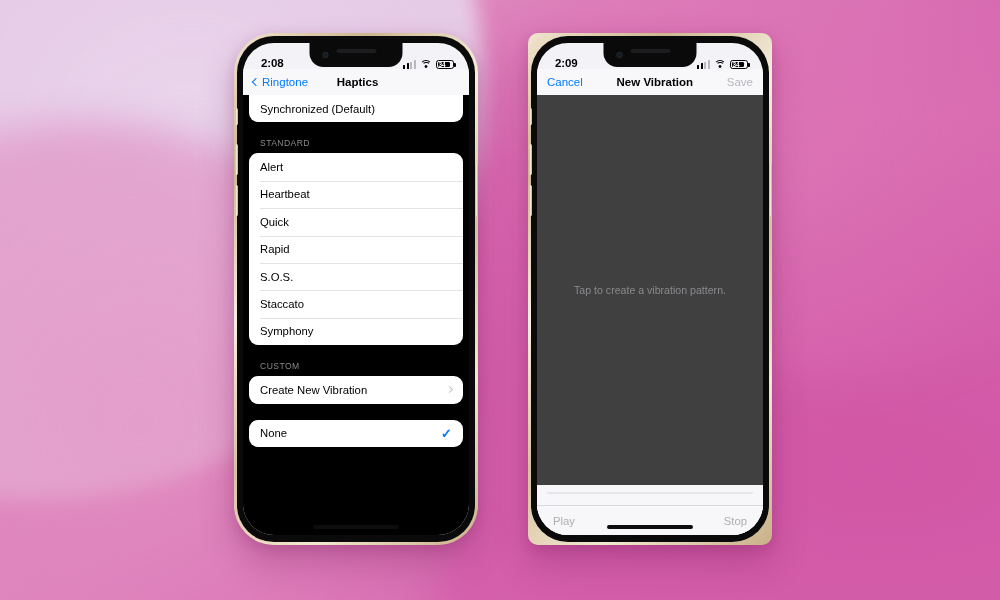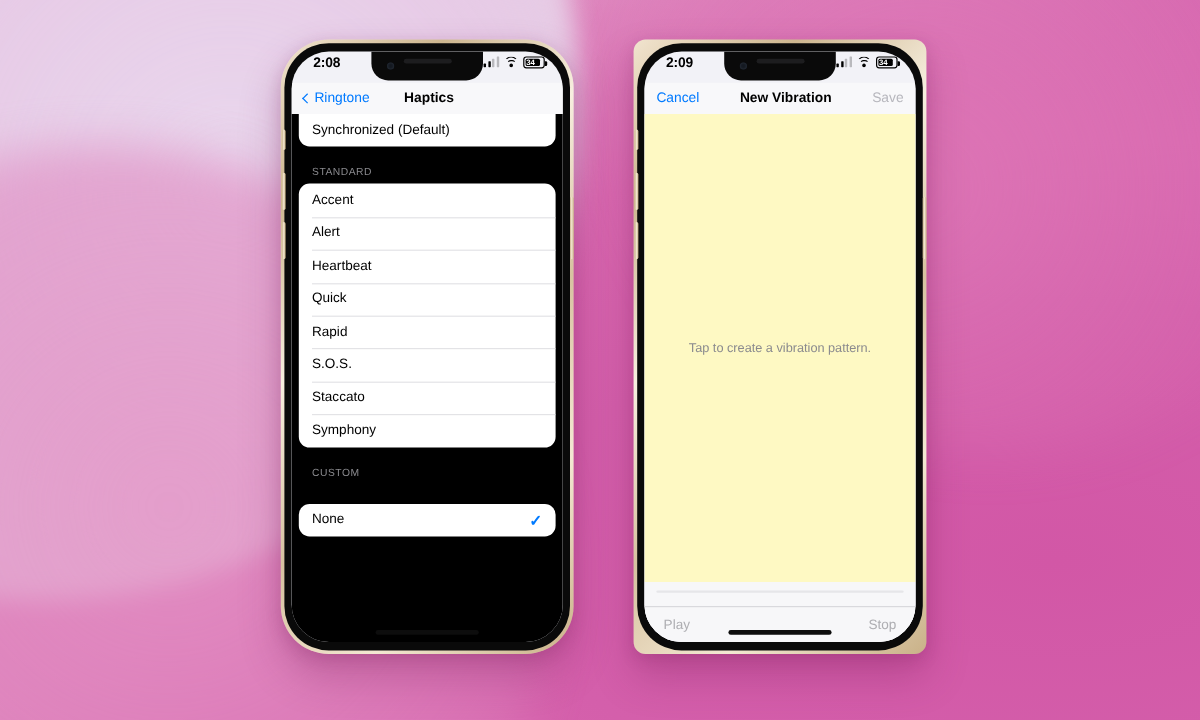--- a/index.html
+++ b/index.html
@@ -97,21 +97,21 @@
   .btn-side { position:absolute; border-radius:2px;
     background:linear-gradient(90deg,#cbb48c,#f3e8d2,#c3aa7f); }
   .btn-silent { left:-2.5px; top:72px;  width:3px; height:17px; }
   .btn-volup  { left:-2.5px; top:108px; width:3px; height:31px; }
   .btn-voldn  { left:-2.5px; top:149px; width:3px; height:31px; }
   .btn-power  { right:-2.5px; top:128px; width:3px; height:52px; }
 
   
   .statusbar {
     position:absolute; top:0; left:0; right:0; height:26px;
-    display:flex; align-items:flex-start; justify-content:space-between;
+    display:flex; align-items:flex-end; justify-content:space-between;
     padding:4px 15px 0 18px;
     z-index:15;
   }
   .status-time { font-size:11.5px; font-weight:bold; color:#000; letter-spacing:-.1px; }
   .status-icons { display:flex; align-items:center; gap:4px; }
   .sig { display:flex; align-items:flex-end; gap:1.3px; height:9px; }
   .sig i { width:2.3px; background:#000; border-radius:.5px; display:block; }
   .sig i:nth-child(1){ height:3.5px; }
   .sig i:nth-child(2){ height:5.3px; }
   .sig i:nth-child(3){ height:7px; background:#b9b9bd; }
@@ -161,21 +161,21 @@
   .check { color:#007aff; font-size:13px; font-weight:bold; line-height:1; }
   .section-head {
     font-size:8.6px; color:#8a8a8e; letter-spacing:.42px;
     padding:16px 0 5px 17px; text-transform:uppercase;
   }
   .gap { height:16px; }
 
   
   .vib-screen { position:absolute; top:52px; left:0; right:0; bottom:0; background:#f2f2f7; display:flex; flex-direction:column; }
   .vib-canvas {
-    flex:1; background:#fef9c3;
+    flex:1; background:#404040;
     display:flex; align-items:center; justify-content:center;
     cursor:pointer;
   }
   .vib-hint { font-size:10.6px; color:#8a8a8e; }
   .vib-track { height:20px; background:#f7f7f9; position:relative; }
   .vib-track::before {
     content:""; position:absolute; left:10px; right:10px; top:7px; height:2px;
     background:#e6e6e9; border-radius:1px;
   }
   .vib-toolbar {
@@ -250,23 +250,20 @@
 
         <div class="card top-cut">
           <div class="row">
             <span class="label">Synchronized (Default)</span>
           </div>
         </div>
 
         <div class="section-head">STANDARD</div>
         <div class="card">
           <div class="row">
-              <span class="label">Accent</span>
-            </div>
-          <div class="row">
               <span class="label">Alert</span>
             </div>
           <div class="row">
               <span class="label">Heartbeat</span>
             </div>
           <div class="row">
               <span class="label">Quick</span>
             </div>
           <div class="row">
               <span class="label">Rapid</span>
@@ -276,20 +273,26 @@
             </div>
           <div class="row">
               <span class="label">Staccato</span>
             </div>
           <div class="row">
               <span class="label">Symphony</span>
             </div>
         </div>
 
         <div class="section-head">CUSTOM</div>
+        <div class="card">
+          <div class="row">
+            <span class="label">Create New Vibration</span>
+            <span class="chev-right"></span>
+          </div>
+        </div>
 
         <div class="gap"></div>
 
         <div class="card">
           <div class="row">
             <span class="label">None</span>
             <span class="check">✓</span>
           </div>
         </div>
       </div>

